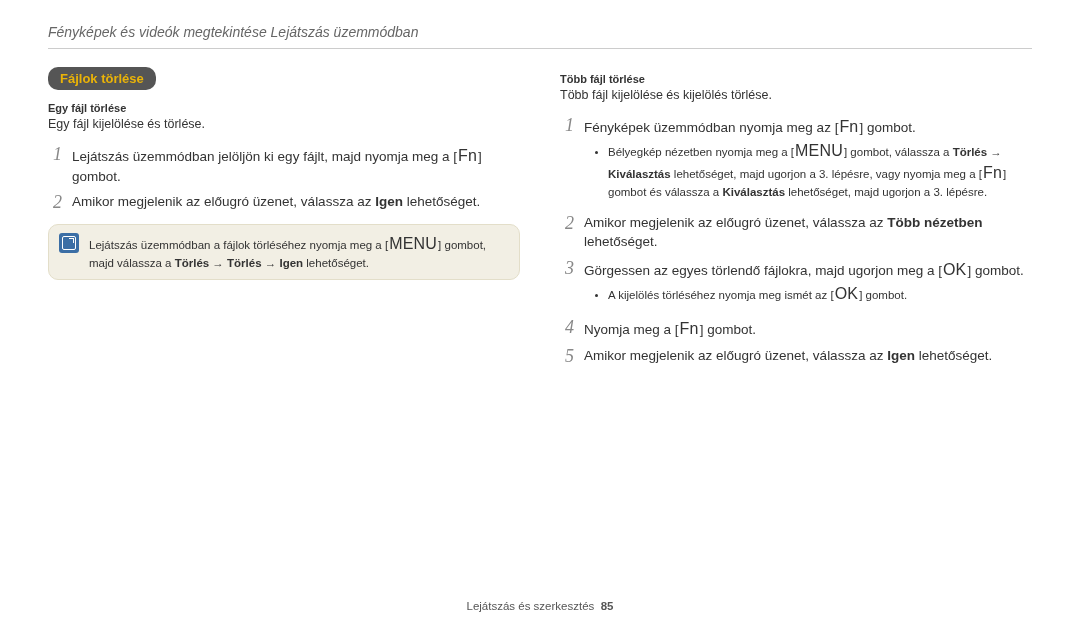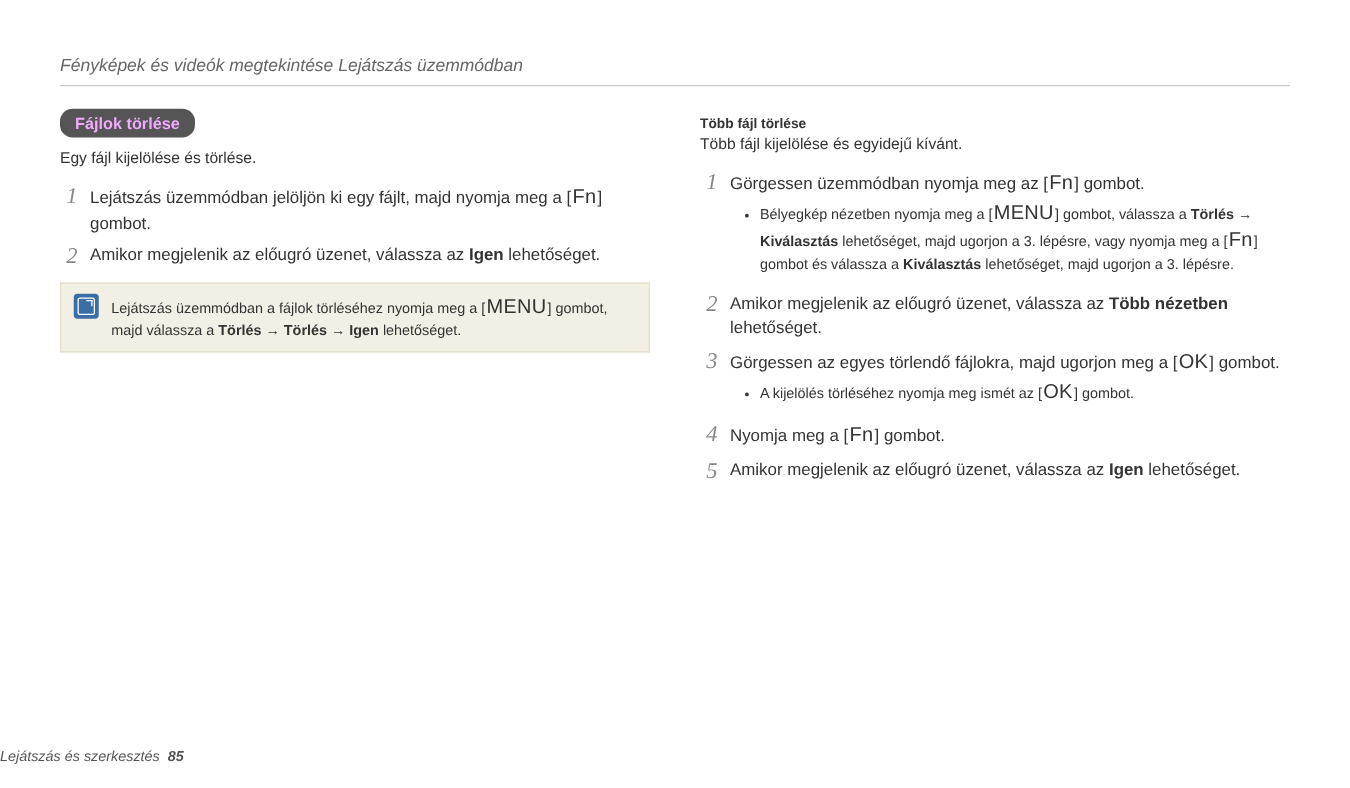--- a/index.html
+++ b/index.html
@@ -6,21 +6,21 @@
     margin: 0;
     padding: 0;
     font-family: Arial, Helvetica, sans-serif;
     background: #fff;
     color: #333;
     width: 1080px;
     height: 630px;
     box-sizing: border-box;
   }
   .page {
-    padding: 44px 48px 20px 48px;
+    padding: 24px 48px 20px 48px;
     box-sizing: border-box;
     height: 100%;
     position: relative;
   }
   .header {
     font-size: 14px;
     font-style: italic;
     color: #666;
     padding-bottom: 8px;
     border-bottom: 1px solid #ccc;
@@ -30,21 +30,21 @@
     display: flex;
     gap: 40px;
   }
   .col {
     flex: 1;
     min-width: 0;
   }
   .section-pill {
     display: inline-block;
     background: #555;
-    color: #f0abfc;
+    color: #eab308;
     font-weight: bold;
     font-size: 13px;
     padding: 4px 12px;
     border-radius: 10px;
     margin-bottom: 6px;
   }
   .plain {
     font-size: 12.5px;
     color: #333;
     margin: 2px 0 10px 0;
@@ -95,21 +95,21 @@
     color: #333;
     line-height: 1.4;
     margin: 2px 0;
   }
   .bullet-list li::marker { font-size: 10px; }
   .note-box {
     display: flex;
     align-items: flex-start;
     background: #f2efe4;
     border: 1px solid #e3dec9;
-    border-radius: 0;
+    border-radius: 10px;
     padding: 8px 10px;
     font-size: 11.5px;
     color: #333;
     line-height: 1.4;
     margin-top: 8px;
   }
   .note-icon {
     width: 20px;
     height: 20px;
     min-width: 20px;
@@ -130,38 +130,39 @@
     position: absolute;
     top: 5px; right: 5px;
     width: 4px; height: 4px;
     border-top: 1.5px solid #fff;
     border-right: 1.5px solid #fff;
   }
   .footer {
     position: absolute;
     bottom: 18px;
     left: 0; right: 0;
+    text-align: center;
     font-size: 11.5px;
     color: #555;
-    font-style: italic;
   }
   .footer .pg { font-weight: bold; }
   .arrow { font-family: Arial, sans-serif; }
 </style>
 </head>
 <body>
 
 <div class="page">
   <div class="header">Fényképek és videók megtekintése Lejátszás üzemmódban</div>
 
   <div class="columns">
 
     <div class="col">
       <div class="section-pill">Fájlok törlése</div>
 
+      <div class="subhead">Egy fájl törlése</div>
       <div class="plain">Egy fájl kijelölése és törlése.</div>
 
       <div class="steps">
         <div class="step">
           <div class="step-num">1</div>
           <div class="step-body">
             <span>Lejátszás üzemmódban jelöljön ki egy fájlt, majd nyomja meg a [</span><span class="key">Fn</span><span>] gombot.</span>
           </div>
         </div>
         <div class="step">
@@ -175,27 +176,27 @@
       <div class="note-box">
         <div class="note-icon"></div>
         <div>
           <span>Lejátszás üzemmódban a fájlok törléséhez nyomja meg a [</span><span class="key">MENU</span><span>] gombot, majd válassza a </span><span class="bold">Törlés</span><span class="arrow"> → </span><span class="bold">Törlés</span><span class="arrow"> → </span><span class="bold">Igen</span><span> lehetőséget.</span>
         </div>
       </div>
     </div>
 
     <div class="col">
       <div class="subhead">Több fájl törlése</div>
-      <div class="plain">Több fájl kijelölése és egyidejű kívánt.</div>
+      <div class="plain">Több fájl kijelölése és kijelölés törlése.</div>
 
       <div class="steps">
         <div class="step">
           <div class="step-num">1</div>
           <div class="step-body">
-            <span>Görgessen üzemmódban nyomja meg az [</span><span class="key">Fn</span><span>] gombot.</span>
+            <span>Fényképek üzemmódban nyomja meg az [</span><span class="key">Fn</span><span>] gombot.</span>
             <ul class="bullet-list">
               <li>
                 <span>Bélyegkép nézetben nyomja meg a [</span><span class="key">MENU</span><span>] gombot, válassza a </span><span class="bold">Törlés</span><span> → </span><span class="bold">Kiválasztás</span><span> lehetőséget, majd ugorjon a 3. lépésre, vagy nyomja meg a [</span><span class="key">Fn</span><span>] gombot és válassza a </span><span class="bold">Kiválasztás</span><span> lehetőséget, majd ugorjon a 3. lépésre.</span>
               </li>
             </ul>
           </div>
         </div>
 
         <div class="step">
           <div class="step-num">2</div>

